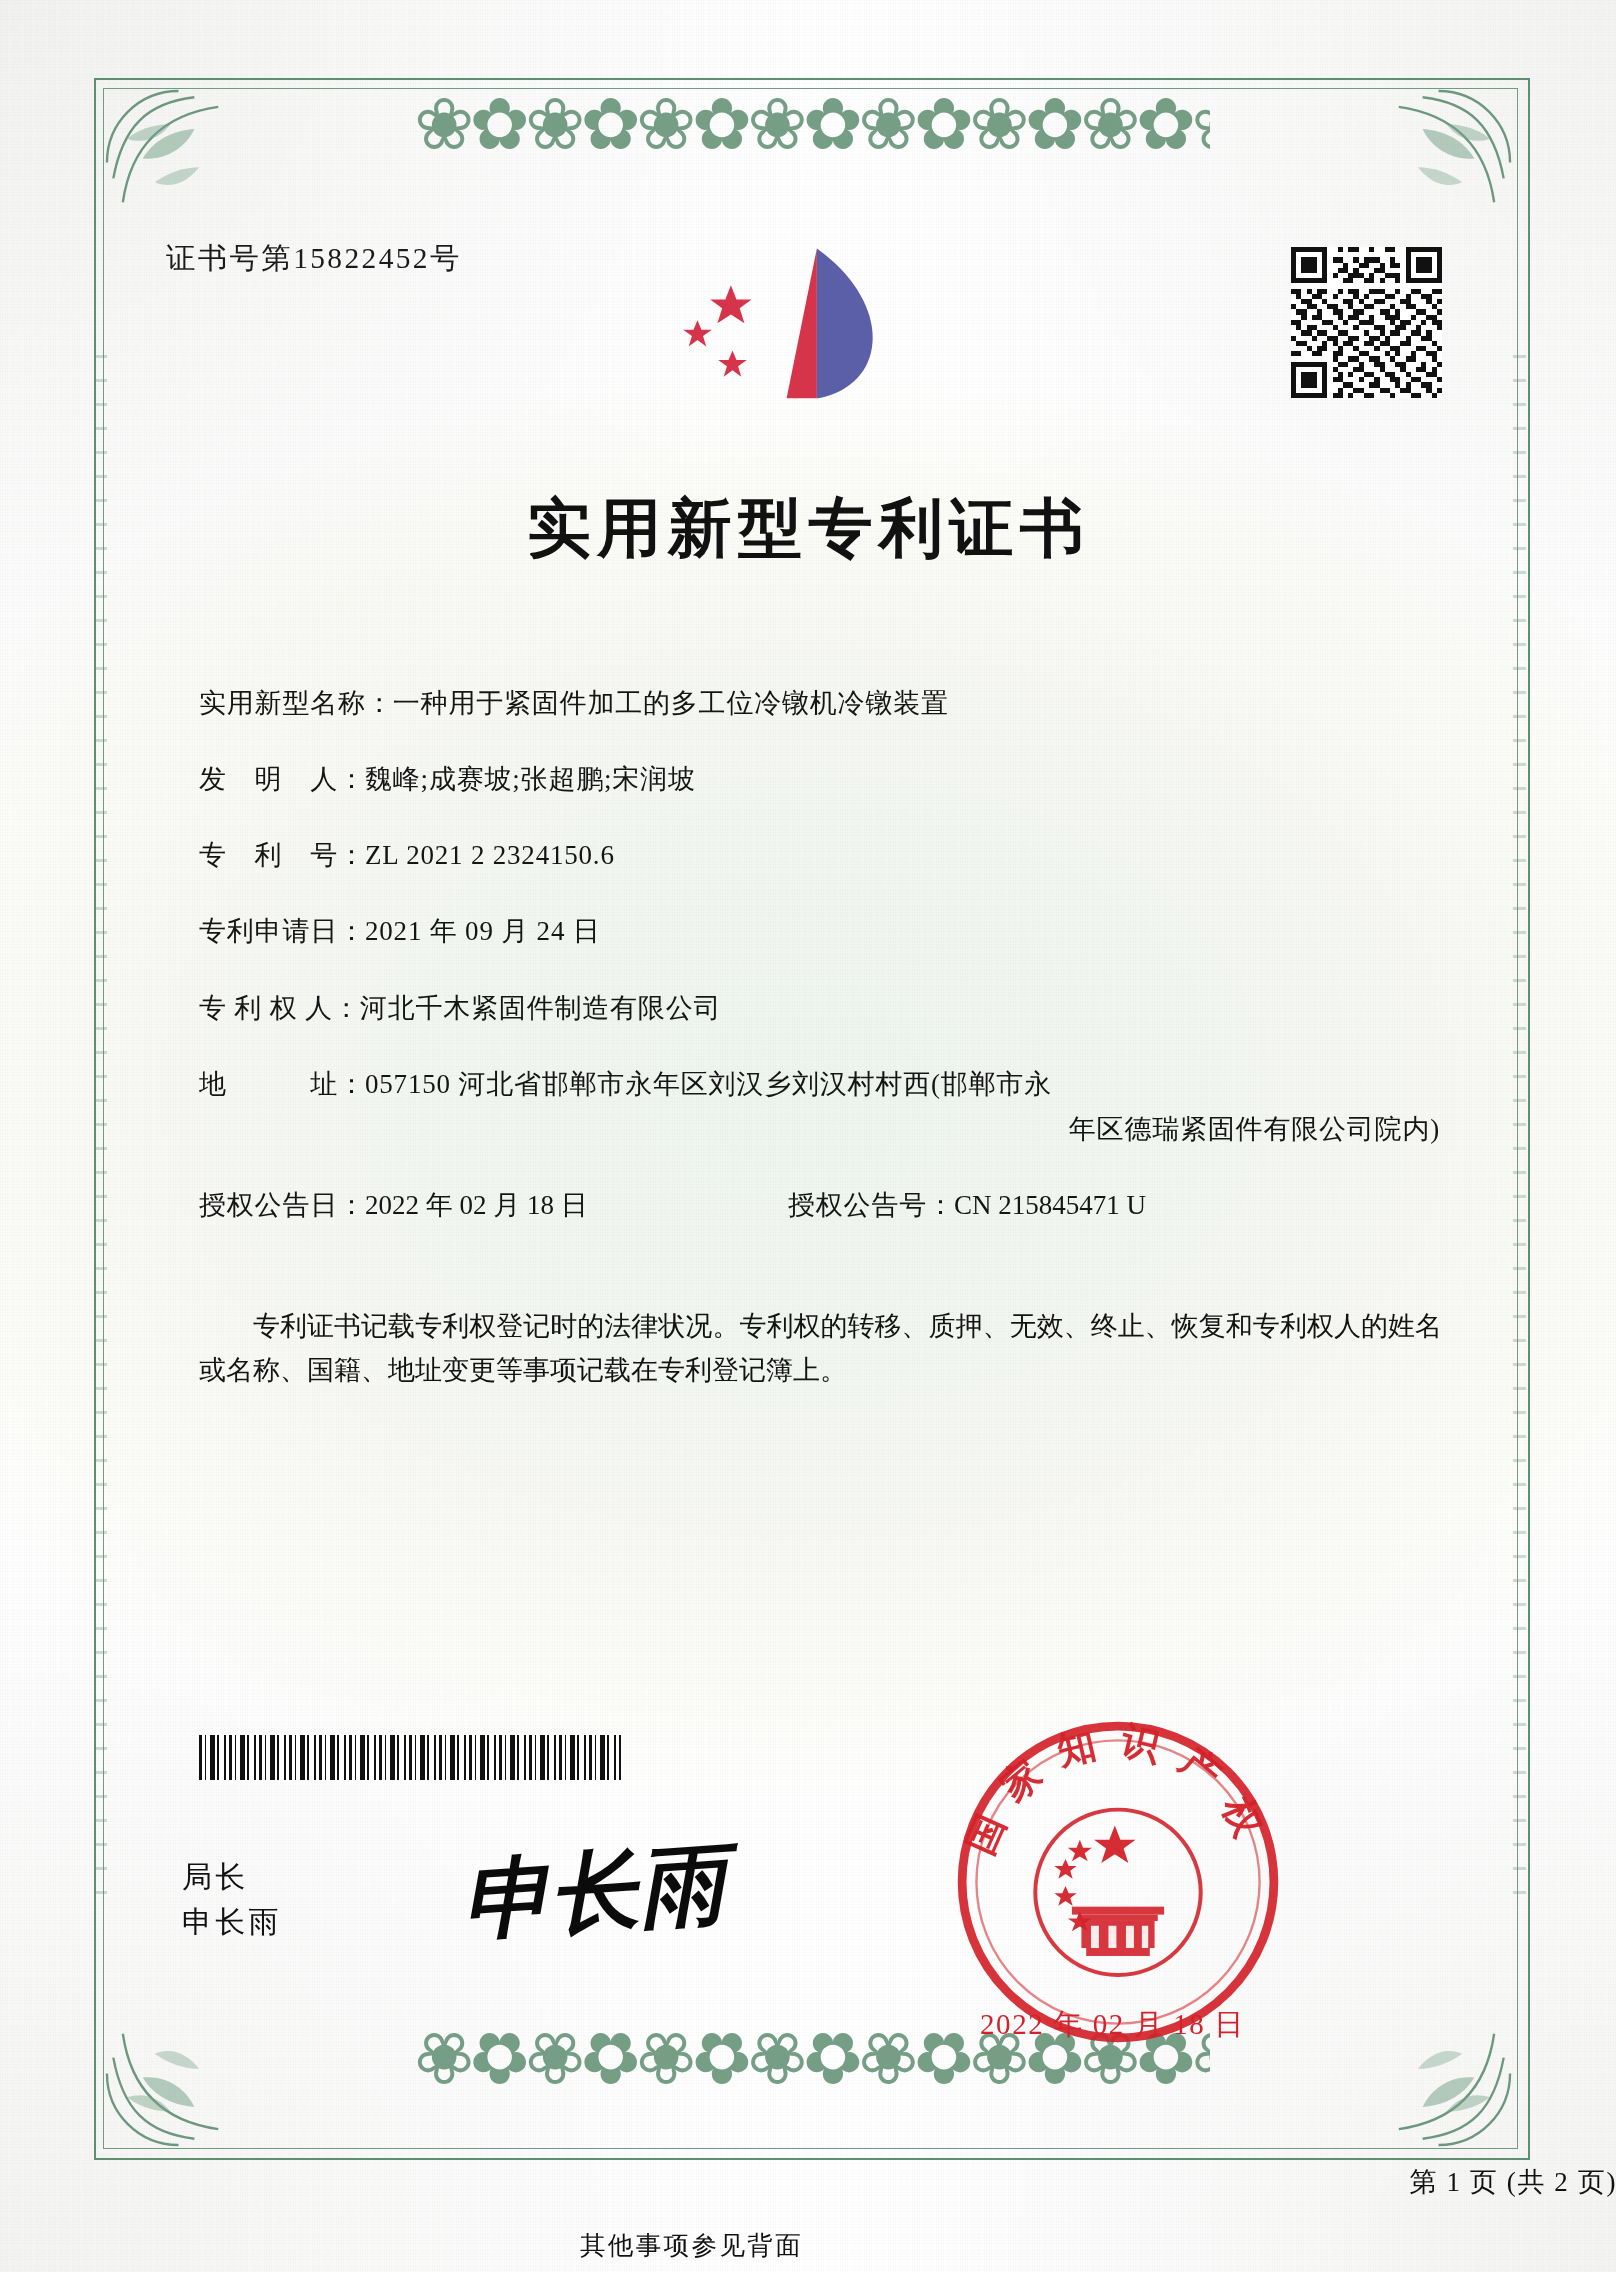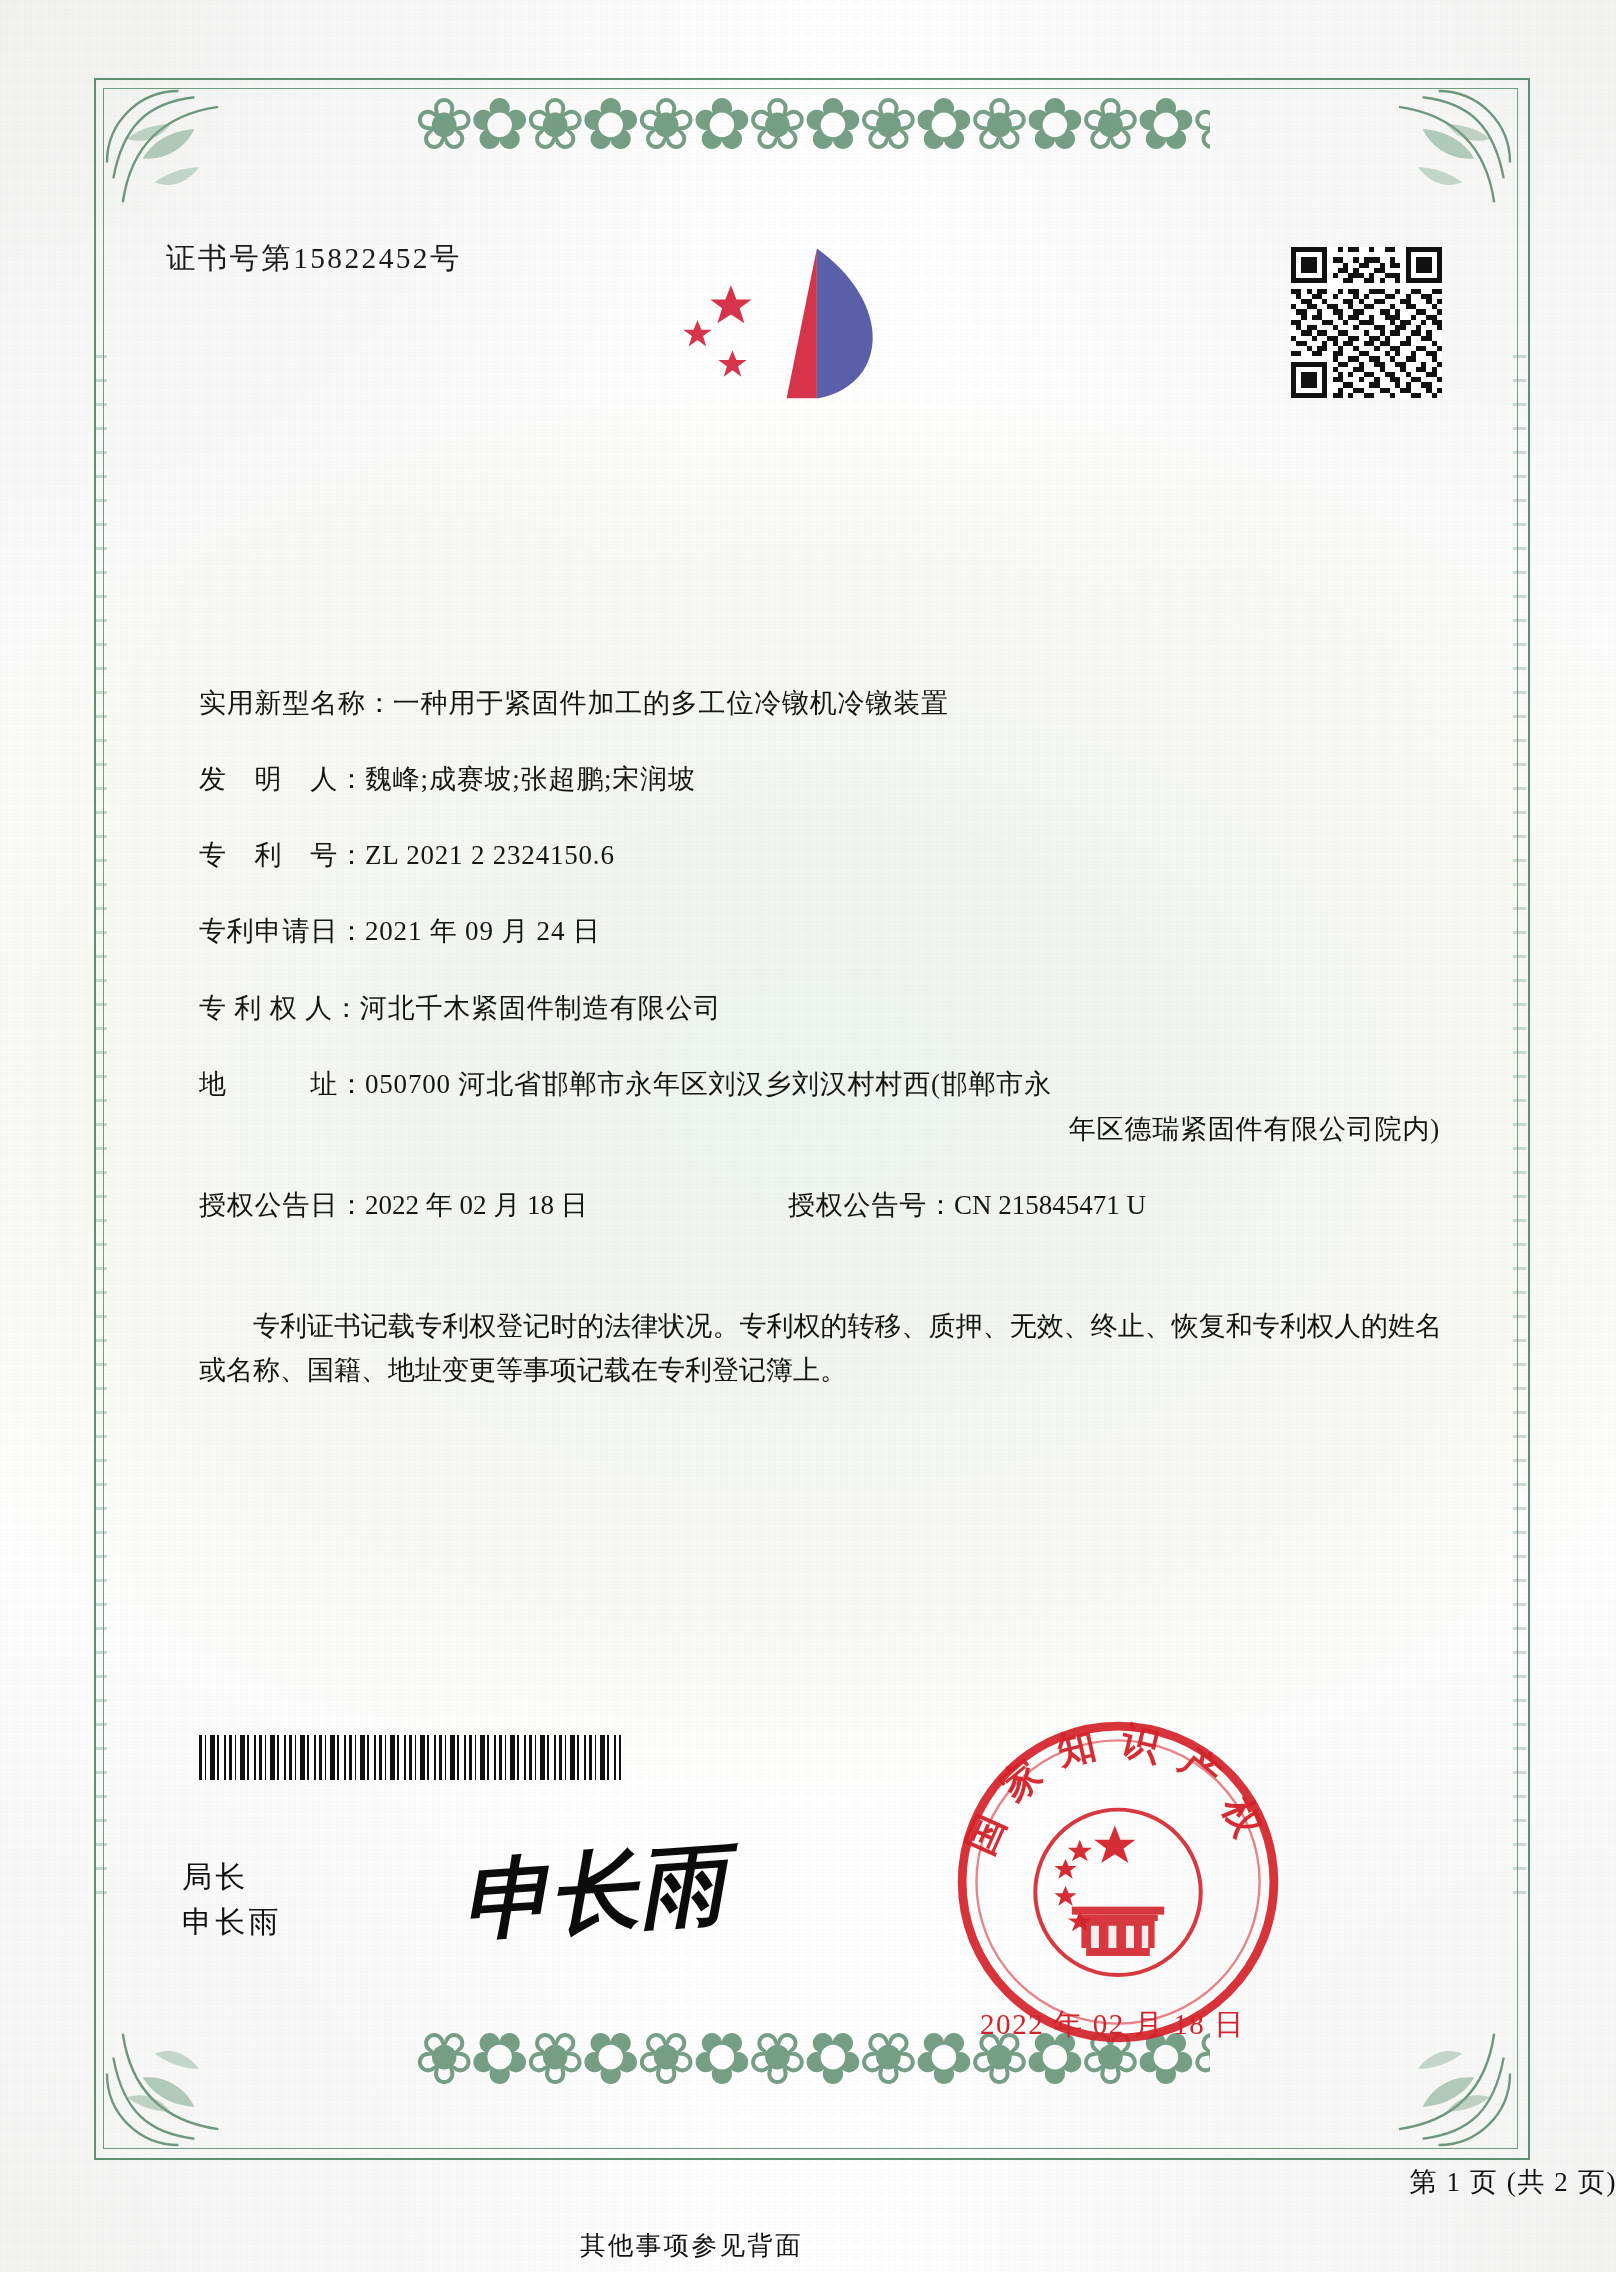--- a/index.html
+++ b/index.html
@@ -507,20 +507,21 @@
         <rect x="28" y="27" width="1" height="1"></rect>
       <rect x="8" y="28" width="2" height="1"></rect>
         <rect x="11" y="28" width="1" height="1"></rect>
         <rect x="14" y="28" width="2" height="1"></rect>
         <rect x="19" y="28" width="1" height="1"></rect>
         <rect x="23" y="28" width="2" height="1"></rect>
         <rect x="27" y="28" width="1" height="1"></rect>
     </g>
   </svg>
 
+  <div class="title">实用新型专利证书</div>
 
   <div class="fields">
 
     <div class="field-row">
       <span class="field-label">实用新型名称</span>
       <span class="field-sep">：</span>
       <span class="field-value">一种用于紧固件加工的多工位冷镦机冷镦装置</span>
     </div>
 
     <div class="field-row">
@@ -544,21 +545,21 @@
     <div class="field-row">
       <span class="field-label">专 利 权 人</span>
       <span class="field-sep">：</span>
       <span class="field-value">河北千木紧固件制造有限公司</span>
     </div>
 
     <div class="field-row">
       <span class="field-label">地　　　址</span>
       <span class="field-sep">：</span>
       <span class="field-value">
-        <span>050700 河北省邯郸市永年区刘汉乡刘汉村村西(邯郸市永</span>
+        <span>057150 河北省邯郸市永年区刘汉乡刘汉村村西(邯郸市永</span>
         <span class="sub-line">年区德瑞紧固件有限公司院内)</span>
       </span>
     </div>
 
     <div class="field-row dual">
       <span class="left-part">
         <span class="field-label">授权公告日</span>
         <span class="field-sep">：</span>
         <span>2022 年 02 月 18 日</span>
       </span>

